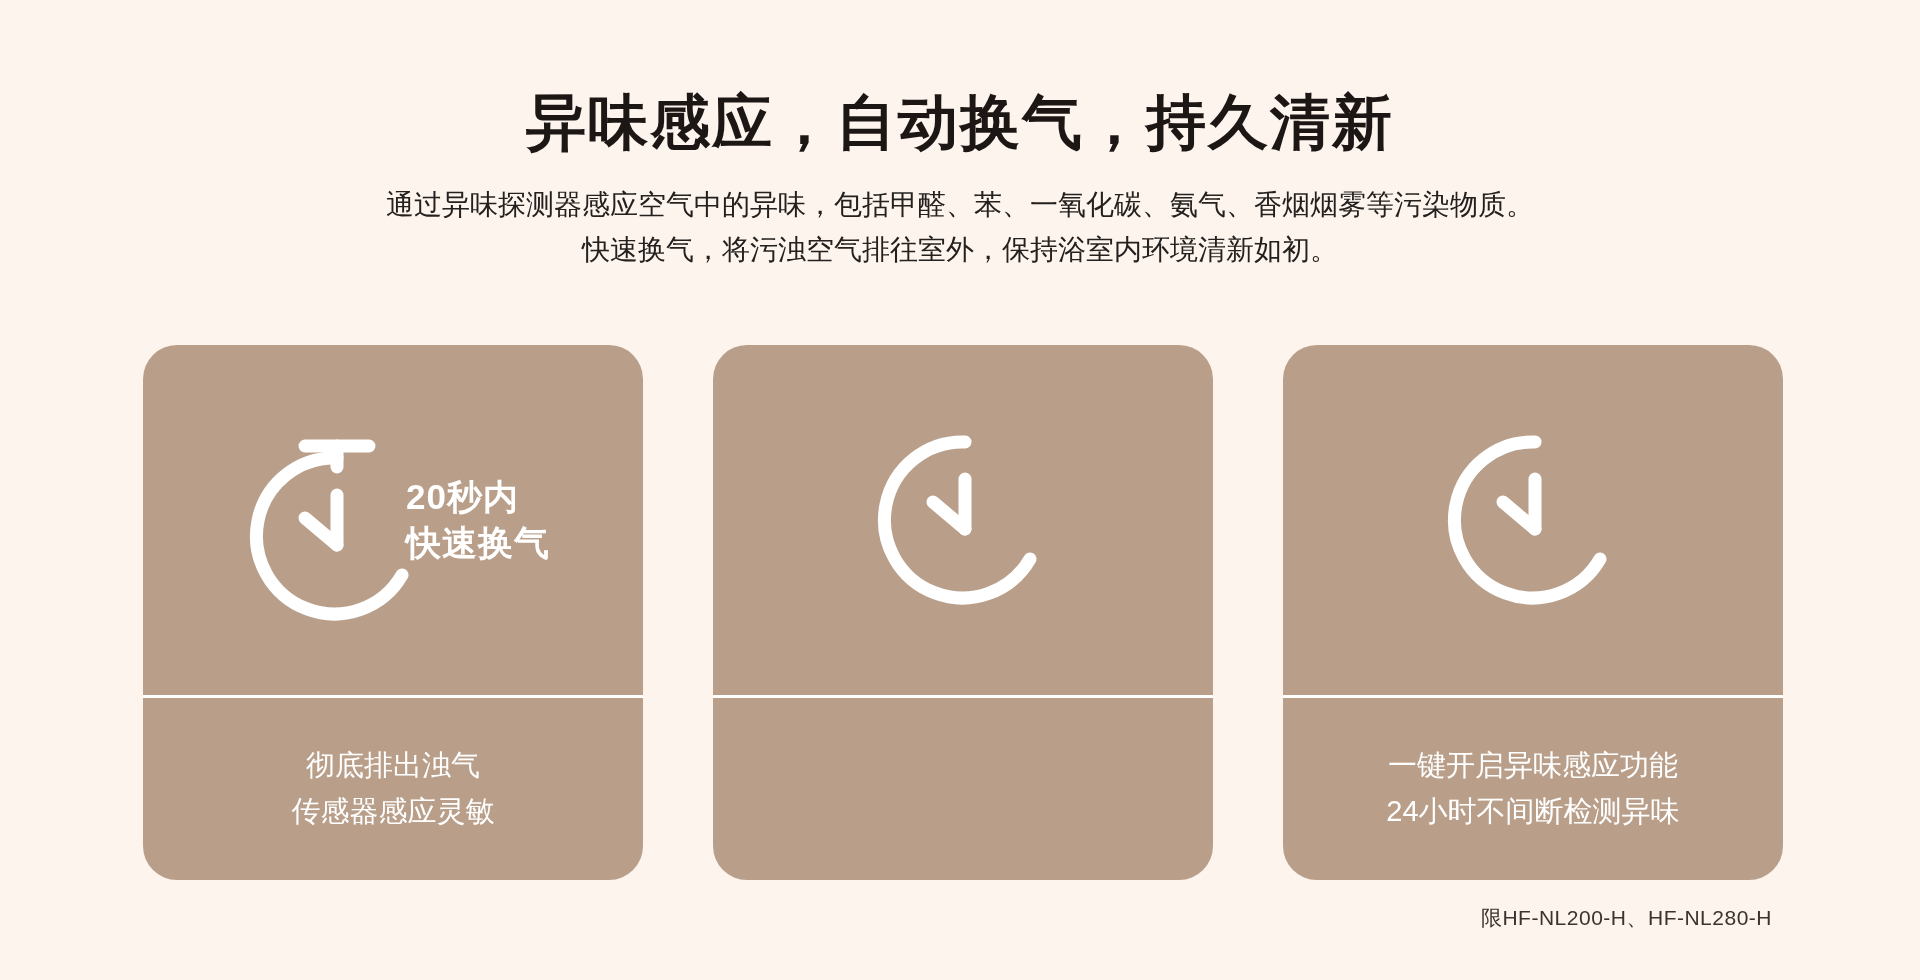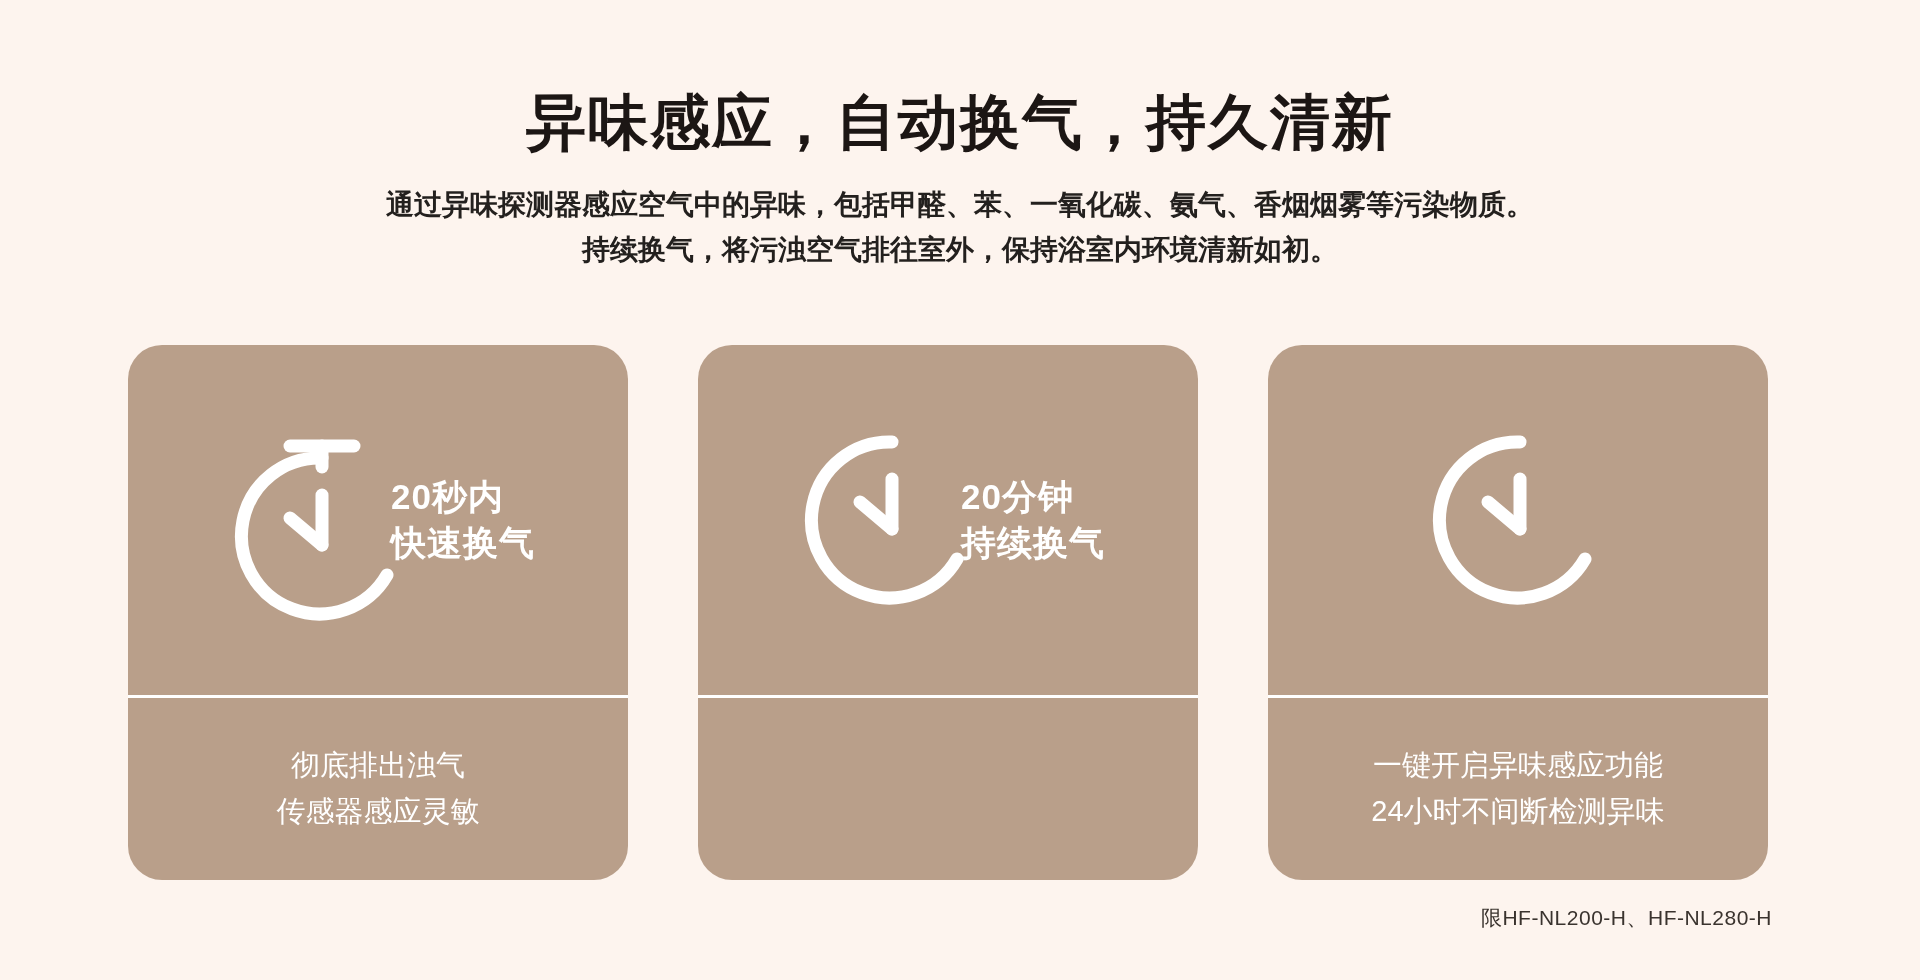--- a/index.html
+++ b/index.html
@@ -32,32 +32,32 @@
     color: #1c1614;
     letter-spacing: 2px;
     line-height: 1.15;
     margin: 0;
   }
   .subtitle {
     margin: 26px auto 0 auto;
     font-size: 28px;
     color: #23201e;
     line-height: 1.6;
-    font-weight: bold;
+    font-weight: normal;
     max-width: 1560px;
   }
   .subtitle-line {
     display: block;
     white-space: nowrap;
   }
 
   
   .cards {
     position: absolute;
-    left: 128px;
+    left: 143px;
     top: 345px;
     width: 1640px;
     display: flex;
     justify-content: space-between;
   }
   .card {
     width: 500px;
     height: 535px;
     background: #b99f8a;
     border-radius: 34px;
@@ -143,21 +143,21 @@
 </style>
 </head>
 <body>
 
 <div class="page">
 
   <div class="header">
     <h1 class="title">异味感应，自动换气，持久清新</h1>
     <div class="subtitle">
       <span class="subtitle-line">通过异味探测器感应空气中的异味，包括甲醛、苯、一氧化碳、氨气、香烟烟雾等污染物质。</span>
-      <span class="subtitle-line">持续换气，将污浊空气排往室外，保持浴室内环境清新如初。</span>
+      <span class="subtitle-line">快速换气，将污浊空气排往室外，保持浴室内环境清新如初。</span>
     </div>
   </div>
 
   <div class="cards">
 
     <div class="card">
       <div class="card-top">
         <div class="icon-wrap">
           <svg viewBox="0 0 190 230" xmlns="http://www.w3.org/2000/svg" fill="none" stroke="#ffffff" stroke-width="13" stroke-linecap="round" stroke-linejoin="round">
 
@@ -188,24 +188,20 @@
       <div class="card-top">
         <div class="icon-wrap">
           <svg viewBox="0 0 190 230" xmlns="http://www.w3.org/2000/svg" fill="none" stroke="#ffffff" stroke-width="13" stroke-linecap="round" stroke-linejoin="round">
 
             <path d="M 95 37 A 78 78 0 1 0 160 154"></path>
 
             <line x1="95" y1="74" x2="95" y2="124"></line>
 
             <line x1="95" y1="124" x2="63" y2="97"></line>
           </svg>
-        </div>
-        <div class="card-headline">
-          <span>20分钟</span>
-          <span>持续换气</span>
         </div>
       </div>
       <div class="divider"></div>
     </div>
 
     <div class="card">
       <div class="card-top">
         <div class="icon-wrap">
           <svg viewBox="0 0 190 230" xmlns="http://www.w3.org/2000/svg" fill="none" stroke="#ffffff" stroke-width="13" stroke-linecap="round" stroke-linejoin="round">
             <path d="M 95 37 A 78 78 0 1 0 160 154"></path>

